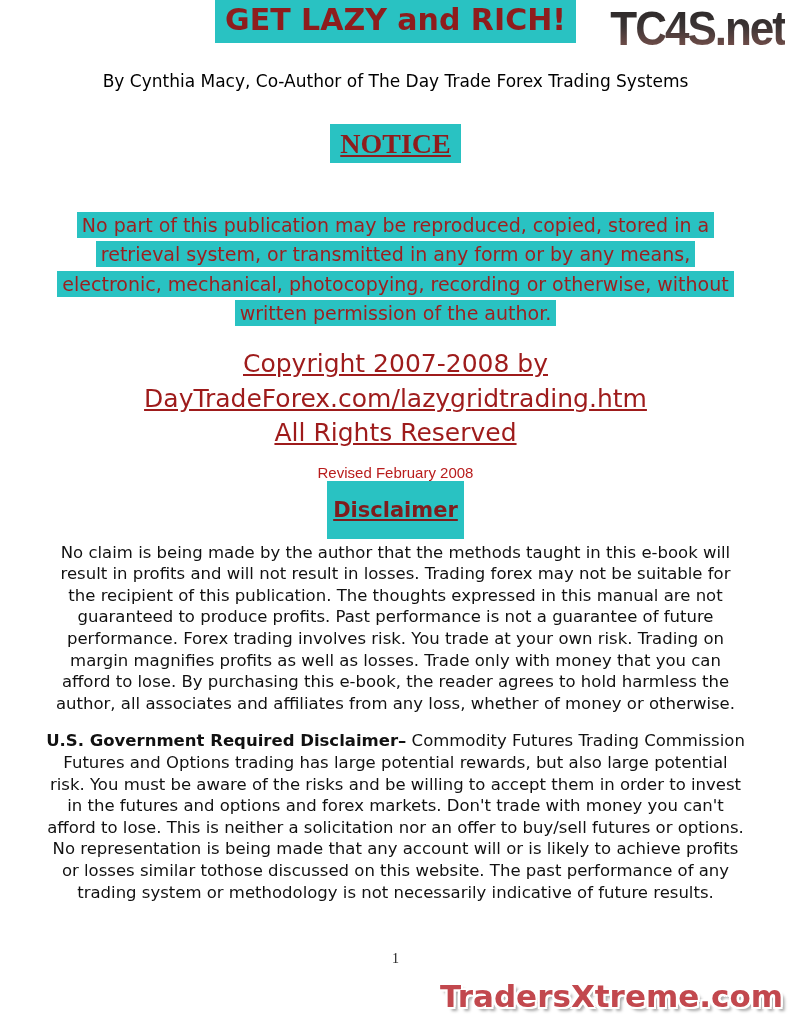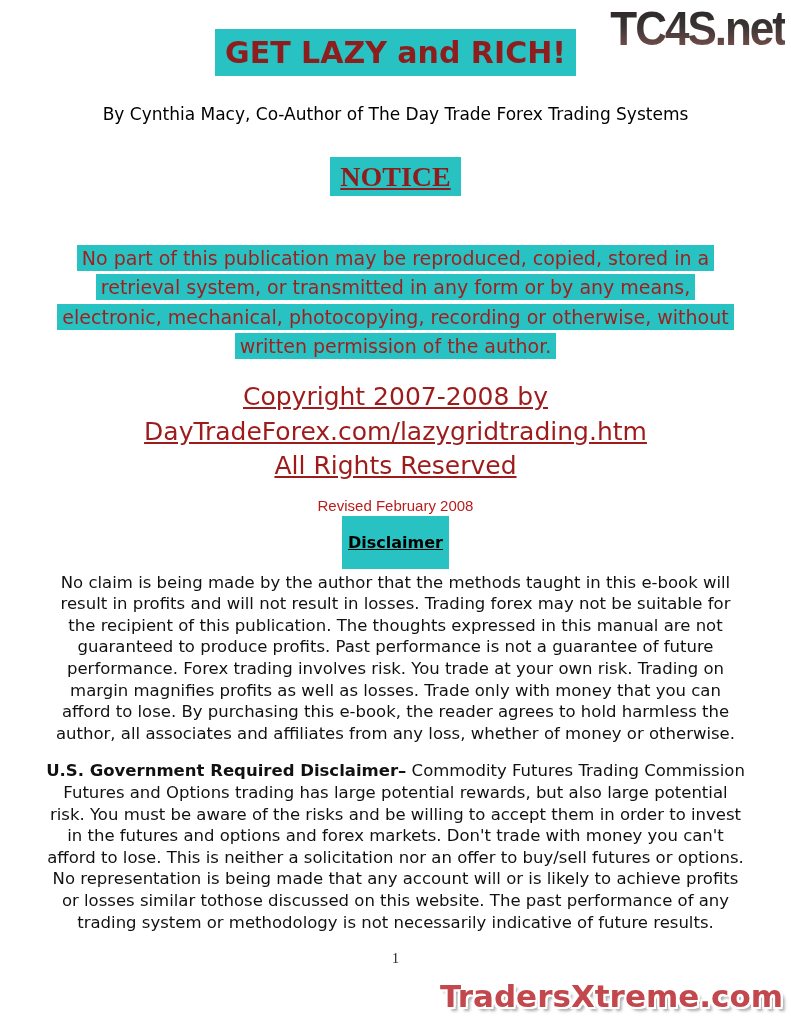--- a/index.html
+++ b/index.html
@@ -40,21 +40,21 @@
       0 -2px 0 #fff, 0 2px 0 #fff, -2px 0 0 #fff, 2px 0 0 #fff,
       4px 4px 3px #aaaaaa;
     margin-left: 10px;
   }
   
   .hl{
     background:#29c2c2;
     padding:3px 8px;
     -webkit-box-decoration-break:clone;box-decoration-break:clone;
   }
-  .title-line{margin:0;padding-top:33px;text-align:center;}
+  .title-line{margin:0;text-align:center;}
   .title-line .hl{
     font-size:30px;color:#8e1d1d;padding:6px 10px;
   }
   .byline{
     margin:0;padding-top:33px;text-align:center;
     font-size:17px;color:#000000;
   }
   .notice-line{margin:0;padding-top:37px;text-align:center;}
   .notice-line .hl{
     font-size:28px;color:#8e1d1d;padding:4px 10px;
@@ -72,21 +72,21 @@
   }
   .copyright a{color:#9e1b1b;text-decoration:underline;cursor:pointer;}
   .rights{text-decoration:underline;}
   .revised{
     margin:13px 0 0 0;text-align:center;
     font-family:"Liberation Sans",sans-serif;
     font-size:15px;color:#b91c1c;
   }
   .disclaimer-line{margin:0;padding-top:17px;text-align:center;}
   .disclaimer-line .hl{
-    font-size:16px;color:#000000;padding:17px 6px;
+    font-size:21px;color:#7f1d1d;padding:17px 6px;
     text-decoration:underline;
   }
   .body-text{
     margin:20px auto 0 auto;width:702px;text-align:center;
     font-size:16.5px;line-height:1.31;color:#111;
   }
   .body-text.gov{margin-top:16px;}
   .body-text b{font-weight:bold;}
   .page-number{
     position:absolute;top:951px;left:0;width:791px;text-align:center;

